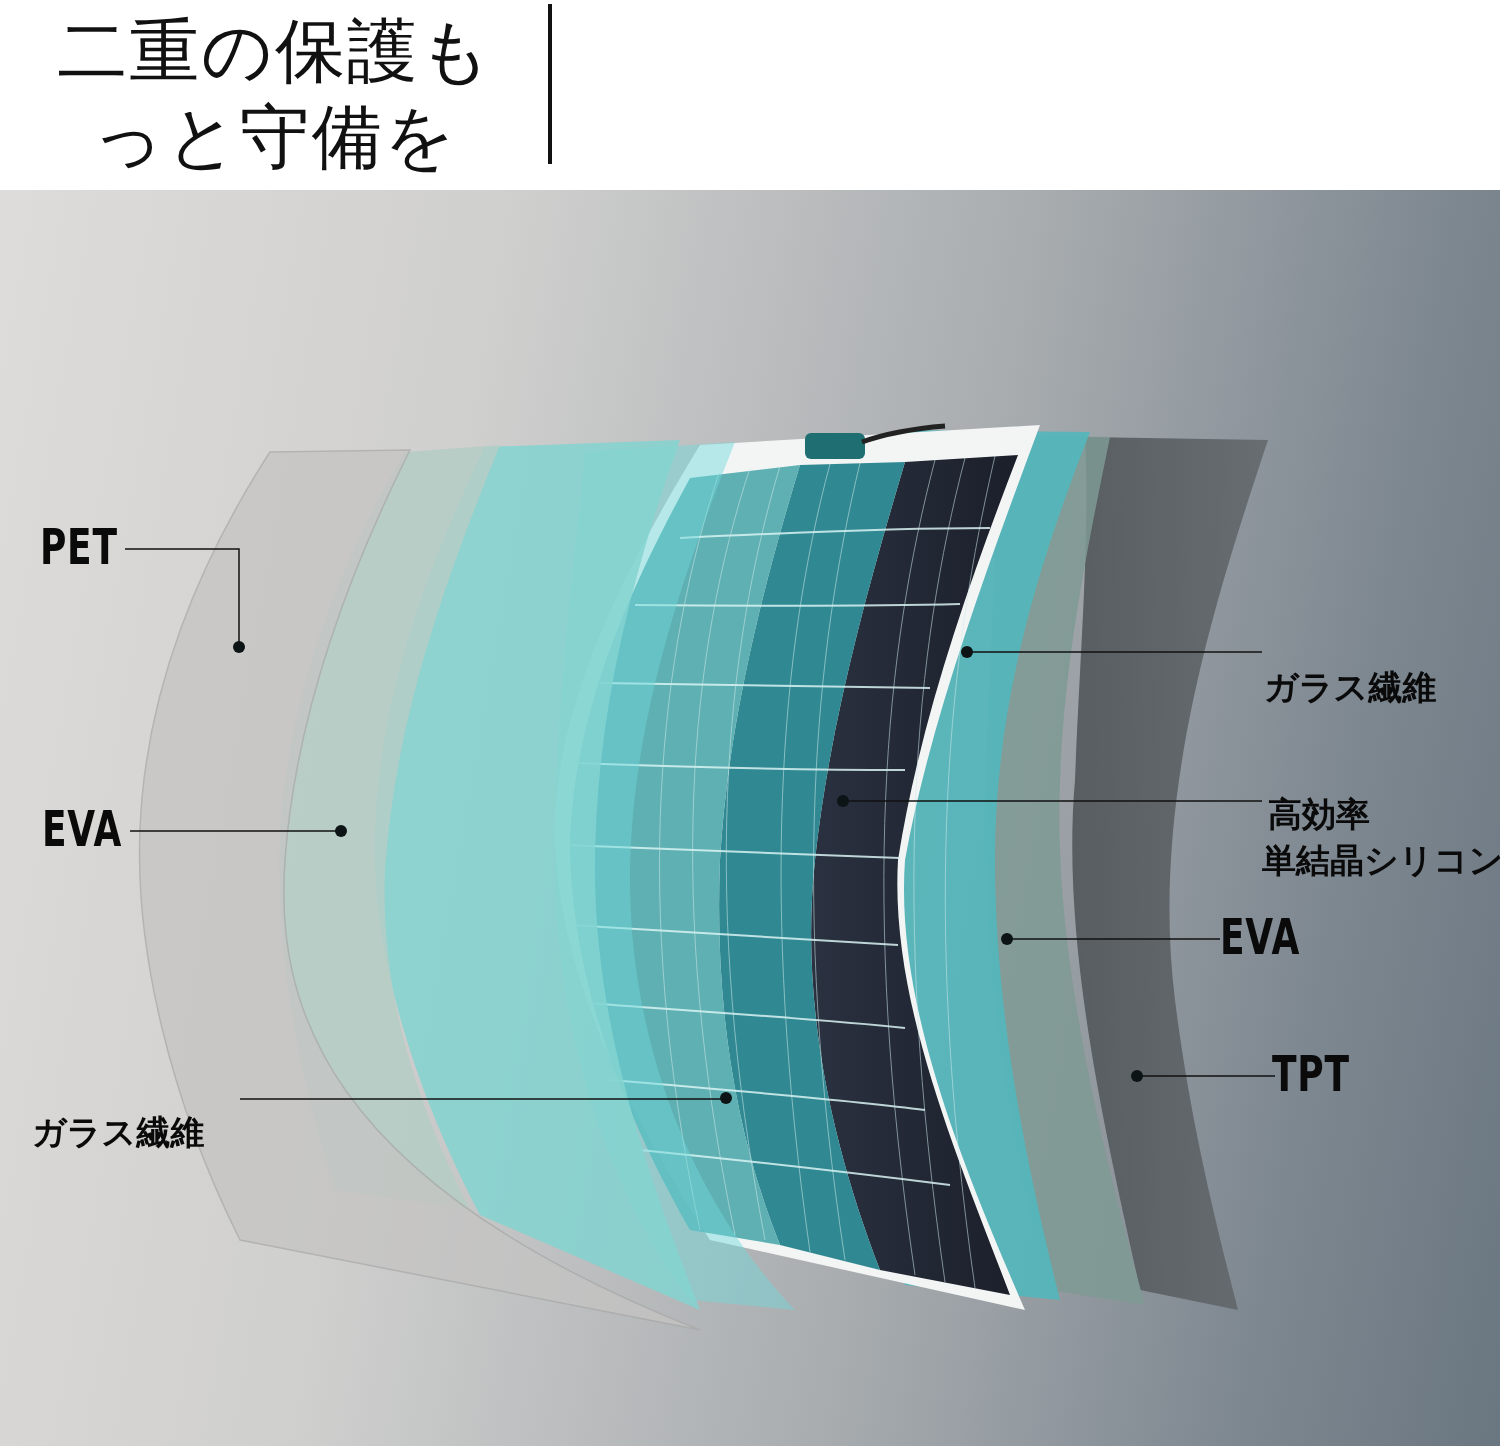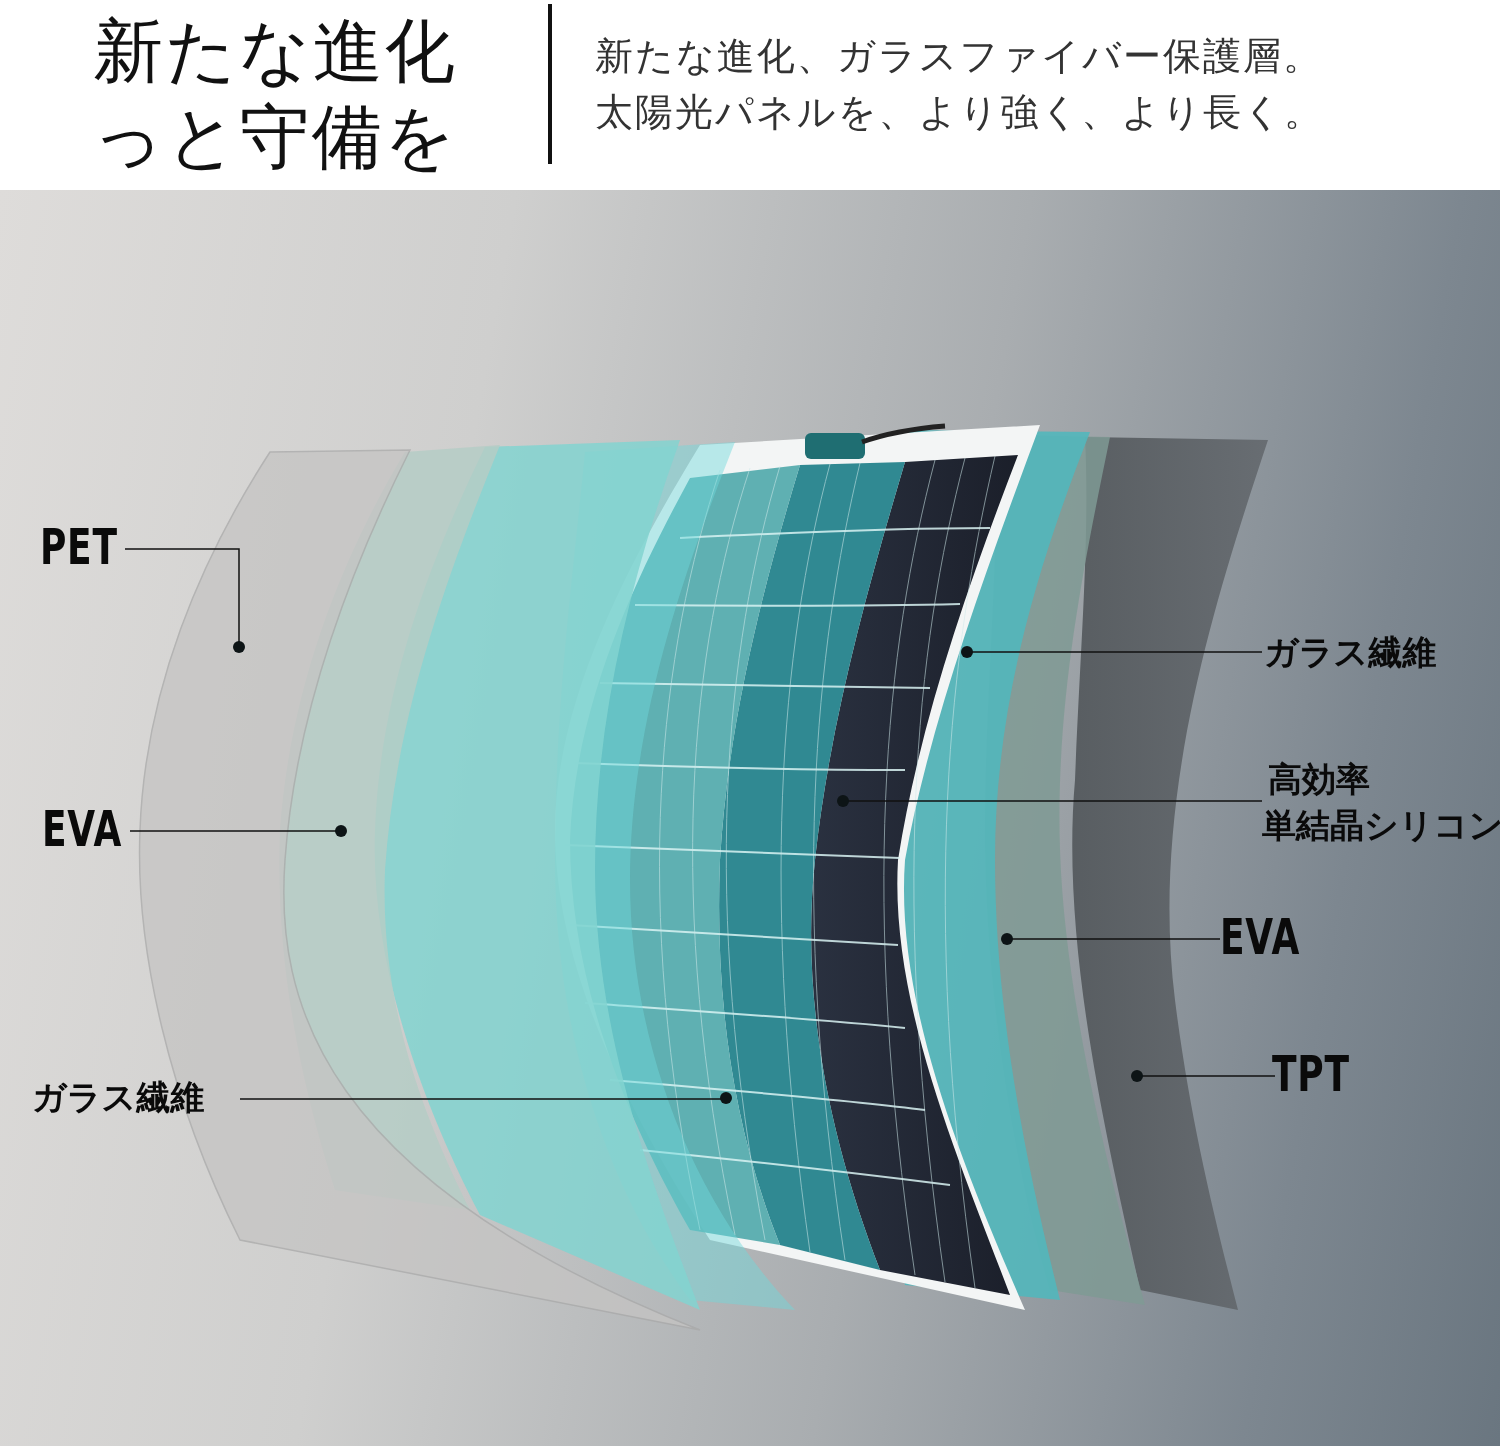--- a/index.html
+++ b/index.html
@@ -10,35 +10,31 @@
   .divider { position: absolute; left: 548px; top: 4px; width: 4px; height: 160px; background: #111111; }
   .subhead { position: absolute; left: 595px; top: 28px; font-size: 38px; line-height: 56px; color: #333333; letter-spacing: 2px; }
   .subhead span { display: block; white-space: nowrap; }
 
   .stage { position: absolute; left: 0; top: 190px; width: 1500px; height: 1256px; overflow: hidden;
            background: linear-gradient(100deg, #dedcda 0%, #cfcfce 30%, #a9adb0 60%, #7d8790 85%, #6a7680 100%); }
   .stage svg { position: absolute; left: 0; top: 0; }
 
   .label { position: absolute; color: #0a0a0a; white-space: nowrap; }
   .label.en { font-family: "DejaVu Sans", sans-serif; font-weight: bold; font-size: 50px; transform: scaleX(0.72); transform-origin: left top; letter-spacing: 1px; }
-  .label.jp { font-family: "DejaVu Sans", sans-serif; font-weight: bold; font-size: 34px; line-height: 42px; }
+  .label.jp { font-family: "DejaVu Sans", sans-serif; font-weight: bold; font-size: 34px; line-height: 42px; margin-top: 35px; }
 </style>
 </head>
 <body>
 
 <div class="header">
   <div class="headline">
-    <span>新たな進化</span>
+    <span>二重の保護も</span>
     <span>っと守備を</span>
   </div>
   <div class="divider"></div>
-  <div class="subhead">
-    <span>新たな進化、ガラスファイバー保護層。</span>
-    <span>太陽光パネルを、より強く、より長く。</span>
-  </div>
 </div>
 
 <div class="stage">
   <svg width="1500" height="1256" viewBox="0 190 1500 1256">
     <defs>
       <linearGradient id="tptGrad" x1="0" y1="0" x2="1" y2="0">
         <stop offset="0" stop-color="#555a5e"></stop>
         <stop offset="1" stop-color="#666b70"></stop>
       </linearGradient>
       <linearGradient id="cellDark" x1="0" y1="0" x2="1" y2="0">

